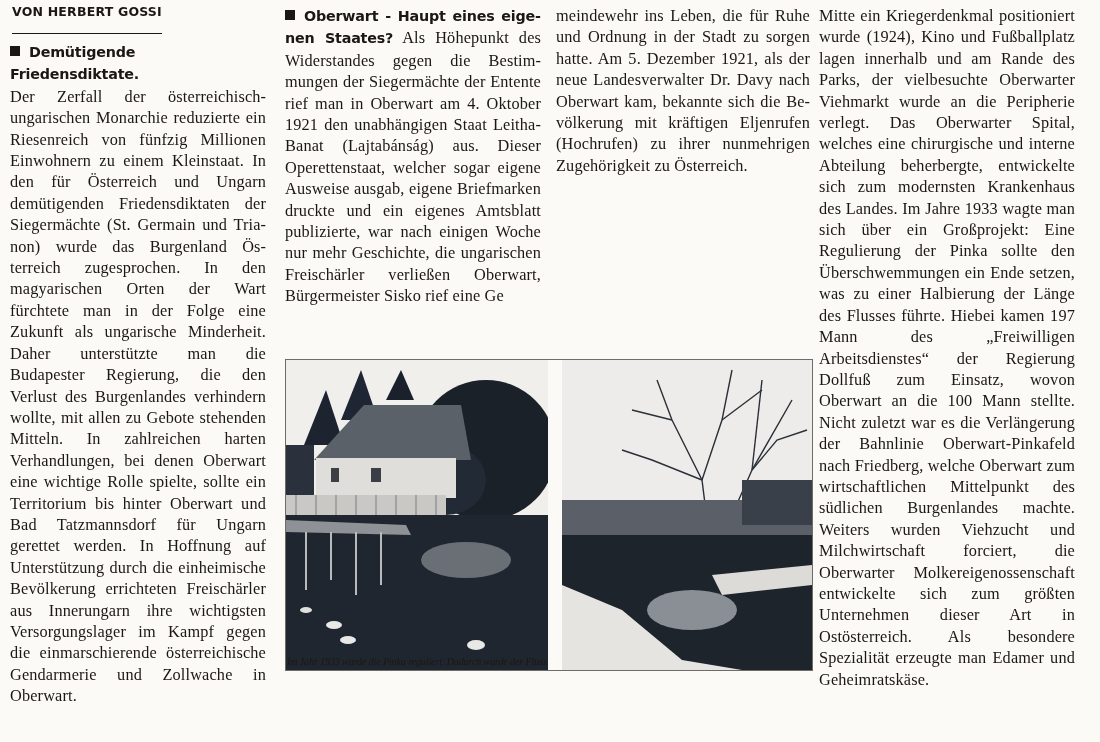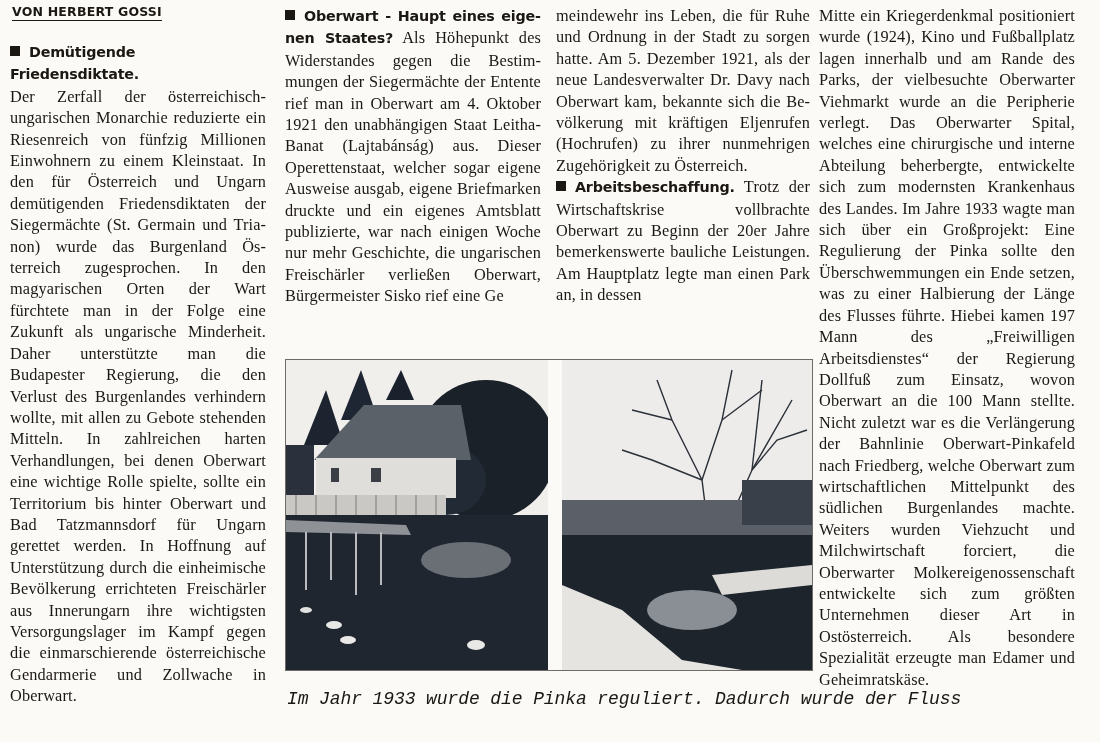--- a/index.html
+++ b/index.html
@@ -22,21 +22,21 @@
   .col1 { left: 10px; top: 20px; width: 256px; }
   .col2 { left: 285px; top: 5px; width: 256px; }
   .col3 { left: 556px; top: 5px; width: 254px; }
   .col4 { left: 819px; top: 5px; width: 256px; }
 
   .byline {
     position: absolute; left: 12px; top: 5px;
     font-family: "DejaVu Sans", "Liberation Sans", sans-serif;
     font-weight: bold; font-size: 12.5px; letter-spacing: 0.2px;
     border-bottom: 1.5px solid #1b1712;
-    padding-bottom: 1px; line-height: 14px;
+    padding-bottom: 14px; line-height: 14px;
   }
   .sect-head {
     font-family: "DejaVu Sans", "Liberation Sans", sans-serif;
     font-weight: bold;
     font-size: 14.3px;
     letter-spacing: -0.2px;
   }
   .bullet {
     display: inline-block; width: 10px; height: 10px;
     background: #1b1712; margin-right: 9px; vertical-align: 1px;
@@ -50,23 +50,23 @@
     background: #fbfaf7;
   }
   .photo {
     position: absolute; top: 0; height: 100%; overflow: hidden;
   }
   .photo-left  { left: 0;   width: 262px; }
   .photo-right { left: 276px; width: 250px; }
   .photo svg { display: block; width: 100%; height: 100%; }
 
   .caption {
-    position: absolute; left: 287px; top: 690px; width: 540px;
-    font-family: Liberation Mono, monospace;
-    font-style: italic; font-size: 18px; line-height: 19.5px;
+    position: absolute; left: 287px; top: 652px; width: 540px;
+    font-family: Liberation Serif, serif;
+    font-style: italic; font-size: 10px; line-height: 19.5px;
     letter-spacing: -0.1px;
   }
   .caption span { display: block; white-space: nowrap; }
 </style>
 </head>
 <body>
 
 <div class="byline">VON HERBERT GOSSI</div>
 
 <div class="col col1">
@@ -76,21 +76,20 @@
   </p>
   <p>Der Zerfall der österreichisch­ungarischen Monarchie redu­zierte ein Riesenreich von fünf­zig Millionen Einwohnern zu ei­nem Kleinstaat. In den für Öster­reich und Ungarn demütigenden Friedensdiktaten der Sieger­mächte (St. Germain und Tria­non) wurde das Burgenland Ös­terreich zugesprochen. In den magyarischen Orten der Wart fürchtete man in der Folge eine Zukunft als ungarische Minder­heit. Daher unterstützte man die Budapester Regierung, die den Verlust des Burgenlandes ver­hindern wollte, mit allen zu Ge­bote stehenden Mitteln. In zahl­reichen harten Verhandlungen, bei denen Oberwart eine wichti­ge Rolle spielte, sollte ein Terri­torium bis hinter Oberwart und Bad Tatzmannsdorf für Ungarn gerettet werden. In Hoffnung auf Unterstützung durch die einhei­mische Bevölkerung errichteten Freischärler aus Innerungarn ih­re wichtigsten Versorgungslager im Kampf gegen die einmar­schierende österreichische Gen­darmerie und Zollwache in Oberwart.</p>
 </div>
 
 <div class="col col2">
   <p><span class="bullet"></span><span class="sect-head">Oberwart - Haupt eines eige­nen Staates?</span> <span>Als Höhepunkt des Widerstandes gegen die Bestim­mungen der Siegermächte der Entente rief man in Oberwart am 4. Oktober 1921 den unabhängi­gen Staat Leitha-Banat (Lajta­bánság) aus. Dieser Operetten­staat, welcher sogar eigene Aus­weise ausgab, eigene Briefmar­ken druckte und ein eigenes Amtsblatt publizierte, war nach einigen Woche nur mehr Ge­schichte, die ungarischen Frei­schärler verließen Oberwart, Bürgermeister Sisko rief eine Ge­</span></p>
 </div>
 
 <div class="col col3">
   <p>meindewehr ins Leben, die für Ruhe und Ordnung in der Stadt zu sorgen hatte. Am 5. Dezem­ber 1921, als der neue Landes­verwalter Dr. Davy nach Ober­wart kam, bekannte sich die Be­völkerung mit kräftigen Eljenru­fen (Hochrufen) zu ihrer nun­mehrigen Zugehörigkeit zu Ös­terreich.</p>
-  <p><span class="bullet"></span><span class="sect-head">Arbeitsbeschaffung.</span> <span>Trotz der Wirtschaftskrise vollbrachte Oberwart zu Beginn der 20er Jahre bemerkenswerte bauliche Leistungen. Am Hauptplatz legte man einen Park an, in dessen</span></p>
 </div>
 
 <div class="col col4">
   <p>Mitte ein Kriegerdenkmal posi­tioniert wurde (1924), Kino und Fußballplatz lagen innerhalb und am Rande des Parks, der vielbesuchte Oberwarter Vieh­markt wurde an die Peripherie verlegt. Das Oberwarter Spital, welches eine chirurgische und interne Abteilung beherbergte, entwickelte sich zum modern­sten Krankenhaus des Landes. Im Jahre 1933 wagte man sich über ein Großprojekt: Eine Regulie­rung der Pinka sollte den Über­schwemmungen ein Ende set­zen, was zu einer Halbierung der Länge des Flusses führte. Hiebei kamen 197 Mann des „Freiwilli­gen Arbeitsdienstes“ der Regie­rung Dollfuß zum Einsatz, wo­von Oberwart an die 100 Mann stellte. Nicht zuletzt war es die Verlängerung der Bahnlinie Oberwart-Pinkafeld nach Fried­berg, welche Oberwart zum wirt­schaftlichen Mittelpunkt des südlichen Burgenlandes machte. Weiters wurden Viehzucht und Milchwirtschaft forciert, die Oberwarter Molkereigenossen­schaft entwickelte sich zum größten Unternehmen dieser Art in Ostösterreich. Als besondere Spezialität erzeugte man Edamer und Geheimratskäse.</p>
 </div>
 
 <div class="photo-frame">
   <div class="photo photo-left">
     <svg viewBox="0 0 262 310" preserveAspectRatio="none">
       <rect width="262" height="310" fill="#f1efec"></rect>

